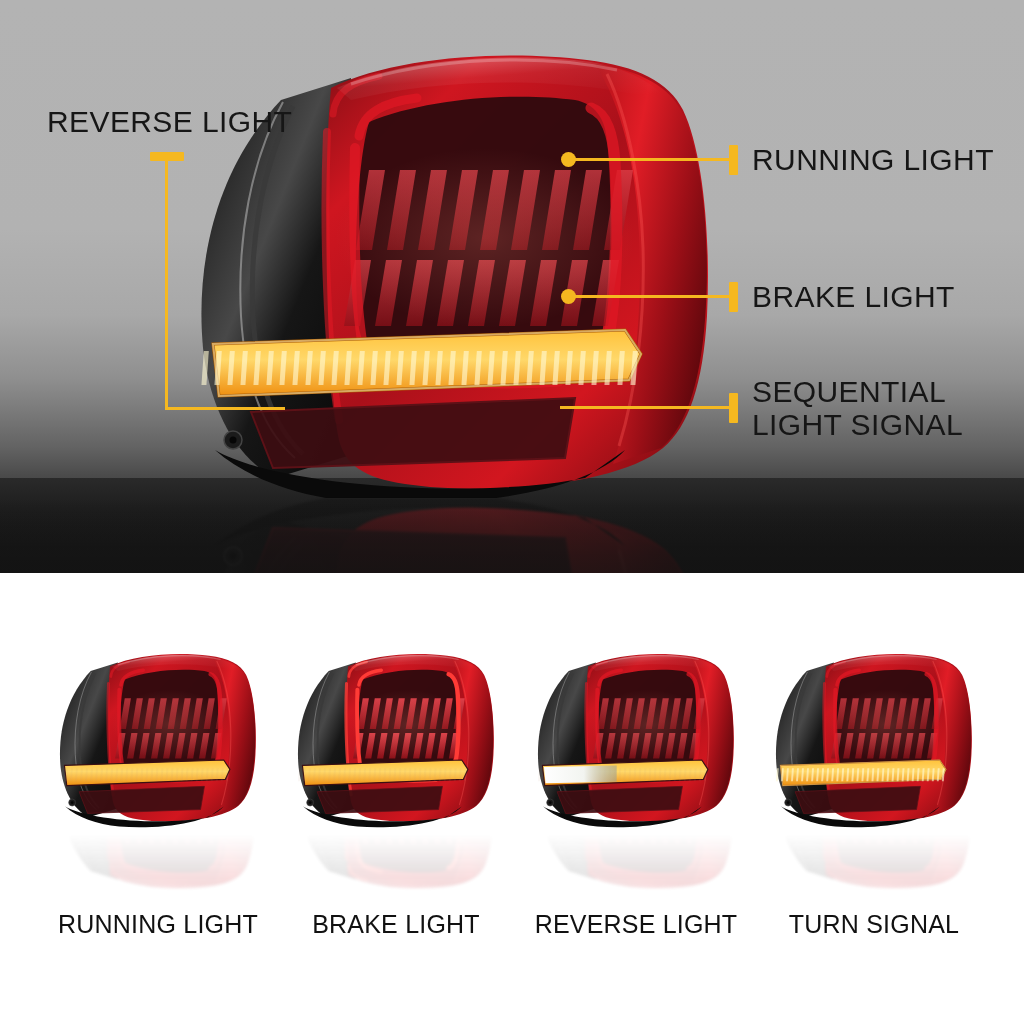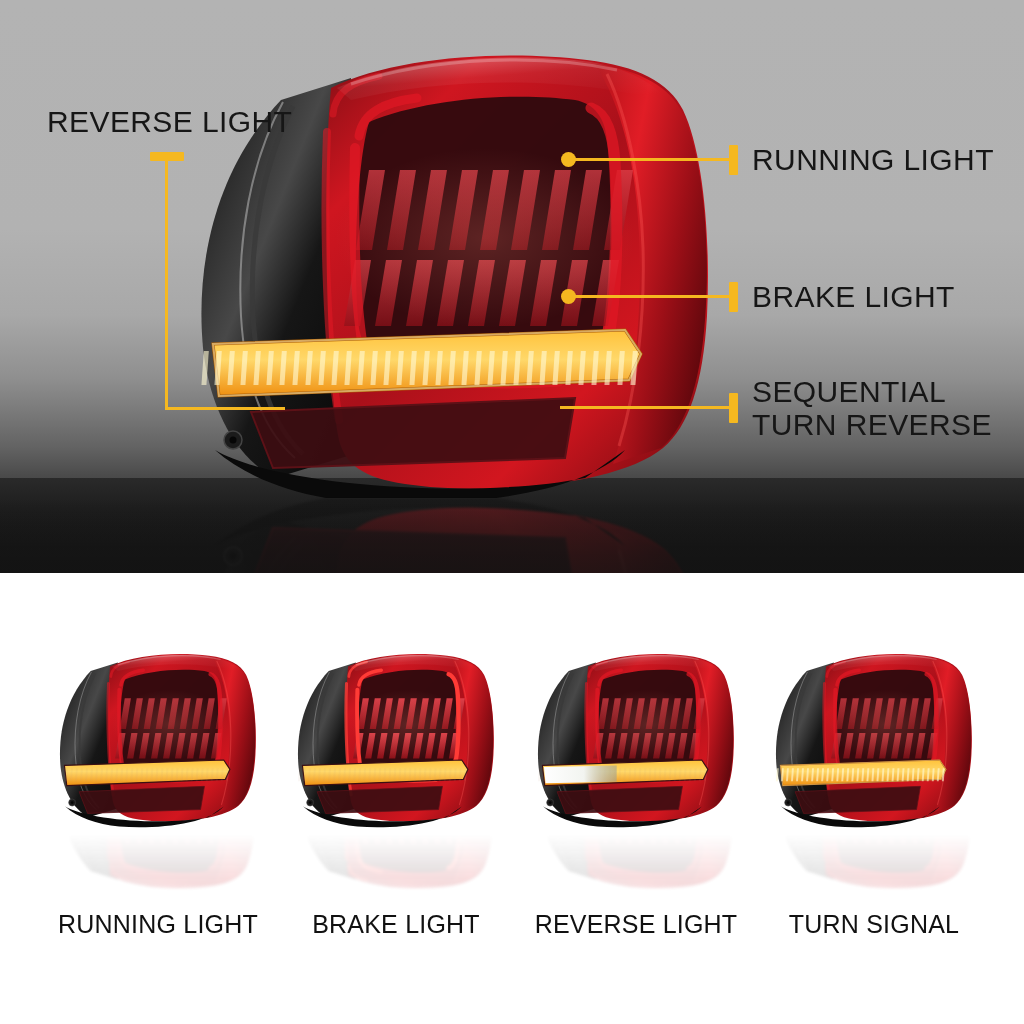--- a/index.html
+++ b/index.html
@@ -377,21 +377,21 @@
       <div class="cl-dot" style="left:561px;top:289px;background:#f5b820;"></div>
       <div class="cl-h" style="left:568px;top:295px;width:165px;background:#f5b820;"></div>
       <div class="cl-tick-v" style="left:729px;top:282px;background:#f5b820;"></div>
       <div class="callout-label" style="left:752px;top:280px;">BRAKE LIGHT</div>
     </div>
 
     <div>
       <div class="cl-h" style="left:560px;top:406px;width:173px;background:#f5b820;"></div>
       <div class="cl-tick-v" style="left:729px;top:393px;background:#f5b820;"></div>
       <div class="callout-label" style="left:752px;top:375px;">SEQUENTIAL
-TURN REVERSE</div>
+LIGHT SIGNAL</div>
     </div>
   </section>
 
   <section class="strip">
 
     <div class="thumb" style="left:42px;top:65px;">
       <div class="stage" id="thumb0">
           <div style="position:absolute;left:0;top:0;width:232px;height:200px;">
 <svg viewBox="0 0 600 450" width="100%" height="100%" preserveAspectRatio="xMidYMid meet">
  <defs>

